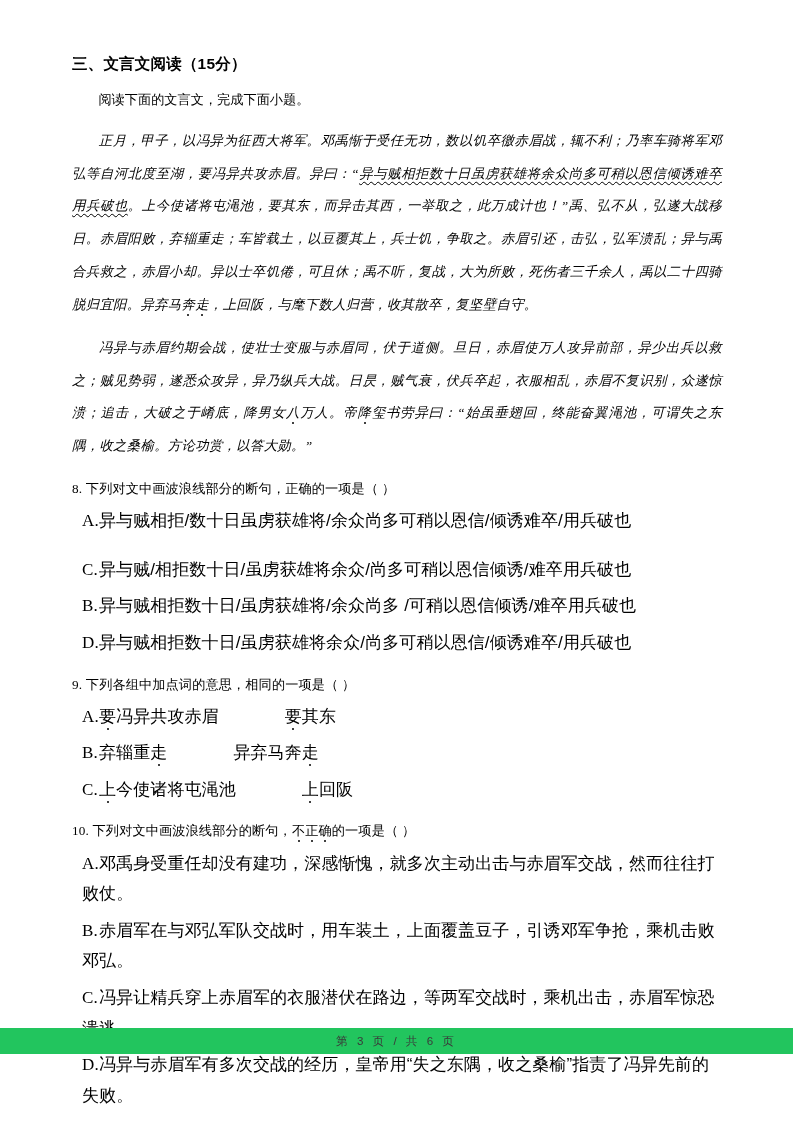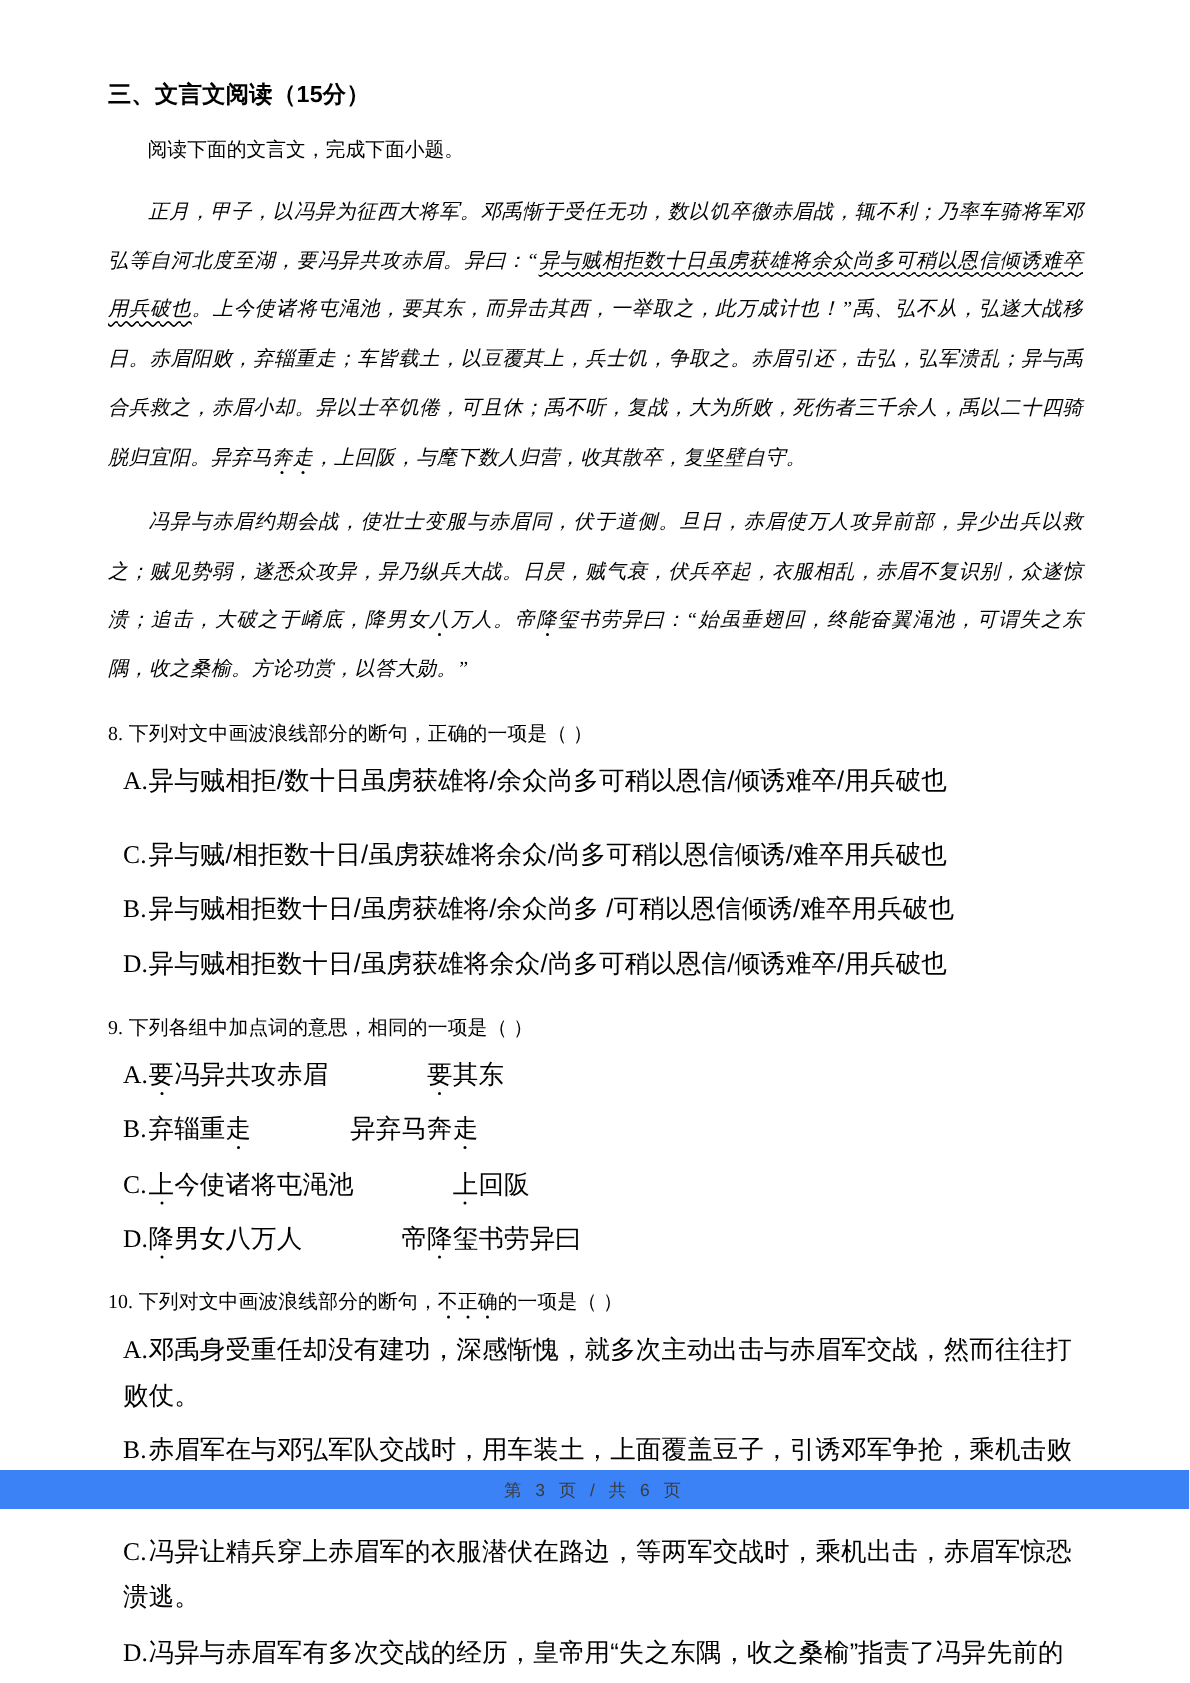--- a/index.html
+++ b/index.html
@@ -125,23 +125,23 @@
   }
 
   
   .gap-before { margin-top: 18px; }
 
   
   .footer {
     position: absolute;
     left: 0;
     right: 0;
-    top: 980px;
+    top: 1028px;
     height: 26px;
-    background: #3b82f6;
+    background: #22c55e;
     display: flex;
     align-items: center;
     justify-content: center;
   }
   .footer-text {
     font-size: 11.6px;
     color: #3a3a3a;
     letter-spacing: 3px;
     font-family: "Liberation Sans", "DejaVu Sans", sans-serif;
   }
@@ -168,21 +168,20 @@
     <p class="option"><span class="opt-letter">D.</span><span>异与贼相拒数十日/虽虏获雄将余众/尚多可稍以恩信/倾诱难卒/用兵破也</span></p>
 
     <p class="question"><span class="q-num">9.</span> <span>下列各组中加点词的意思，相同的一项是（    ）</span></p>
 
     <p class="option wide-gap"><span class="opt-letter">A.</span><span class="col1"><span></span><span class="dot">要</span><span>冯异共攻赤眉</span></span><span class="col2"><span></span><span class="dot">要</span><span>其东</span></span></p>
 
     <p class="option wide-gap"><span class="opt-letter">B.</span><span class="col1"><span>弃辎重</span><span class="dot">走</span><span></span></span><span class="col2"><span>异弃马奔</span><span class="dot">走</span><span></span></span></p>
 
     <p class="option wide-gap"><span class="opt-letter">C.</span><span class="col1"><span></span><span class="dot">上</span><span>今使诸将屯渑池</span></span><span class="col2"><span></span><span class="dot">上</span><span>回阪</span></span></p>
 
-    <p class="option wide-gap"><span class="opt-letter">D.</span><span class="col1"><span></span><span class="dot">降</span><span>男女八万人</span></span><span class="col2"><span>帝</span><span class="dot">降</span><span>玺书劳异曰</span></span></p>
 
     <p class="question"><span class="q-num">10.</span> <span>下列对文中画波浪线部分的断句，</span><span><span class="dot">不</span><span class="dot">正</span><span class="dot">确</span></span><span>的一项是（    ）</span></p>
     <p class="option"><span class="opt-letter">A.</span><span>邓禹身受重任却没有建功，深感惭愧，就多次主动出击与赤眉军交战，然而往往打败仗。</span></p>
     <p class="option"><span class="opt-letter">B.</span><span>赤眉军在与邓弘军队交战时，用车装土，上面覆盖豆子，引诱邓军争抢，乘机击败邓弘。</span></p>
     <p class="option"><span class="opt-letter">C.</span><span>冯异让精兵穿上赤眉军的衣服潜伏在路边，等两军交战时，乘机出击，赤眉军惊恐溃逃。</span></p>
     <p class="option"><span class="opt-letter">D.</span><span>冯异与赤眉军有多次交战的经历，皇帝用“失之东隅，收之桑榆”指责了冯异先前的失败。</span></p>
 
     <p class="question"><span class="q-num">11.</span> <span>把文中画横线的句子翻译成现代汉语。</span></p>
     <p class="sub-item">（1）与麾下数人归营，收其散卒，复坚壁自守。</p>
 

